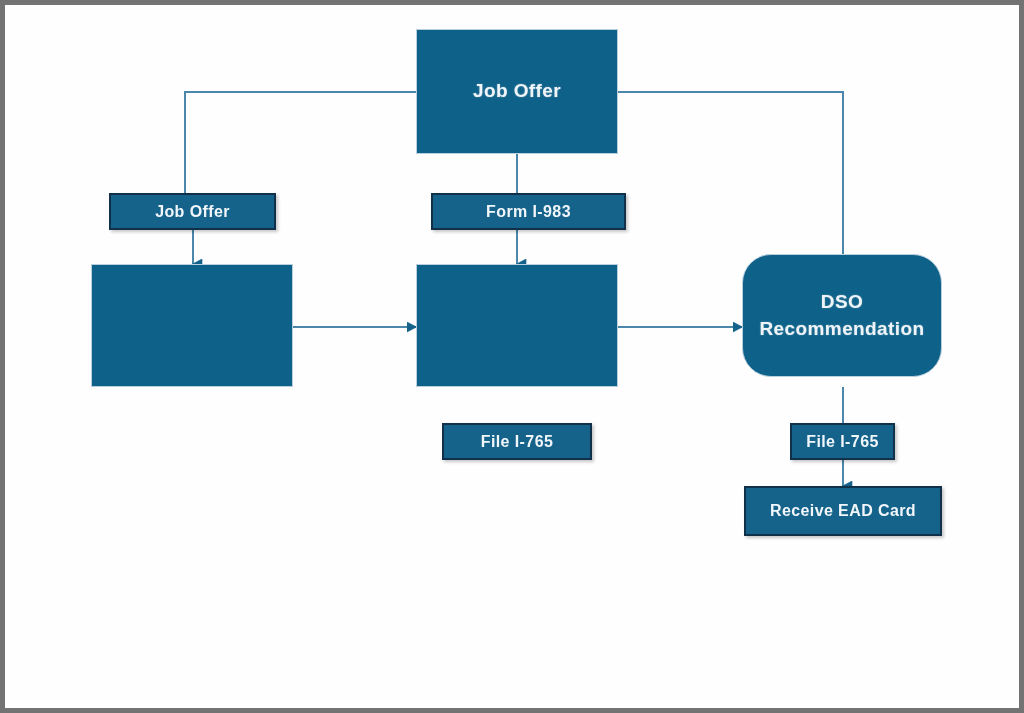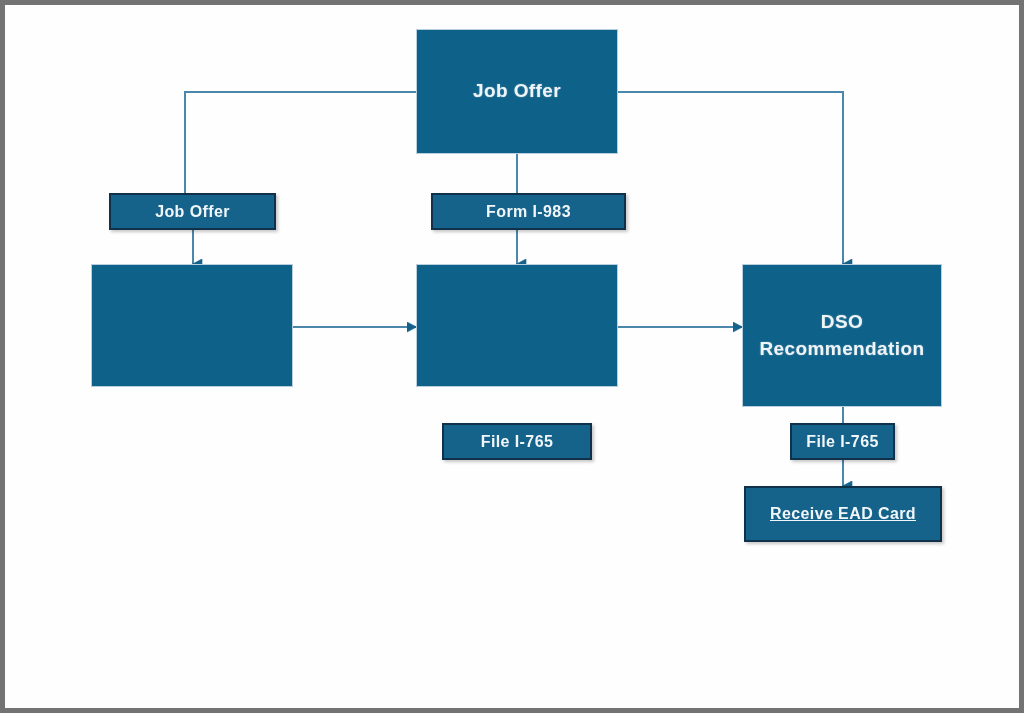--- a/index.html
+++ b/index.html
@@ -106,38 +106,38 @@
   </div>
 
   <div class="node" style="left:86px; top:259px; width:202px; height:123px;">
     <span class="node-label"></span>
   </div>
 
   <div class="node" style="left:411px; top:259px; width:202px; height:123px;">
     <span class="node-label"></span>
   </div>
 
-  <div class="node" style="left:737px; top:259px; width:200px; height:143px;">
+  <div class="node" style="left:737px; top:249px; width:200px; height:123px;border-radius:29px;">
     <span class="node-label">DSO
 Recommendation</span>
   </div>
 
   <div class="edge-label" style="left:104px; top:188px; width:167px; height:37px;">
     <span class="edge-label-text">Job Offer</span>
   </div>
 
   <div class="edge-label" style="left:426px; top:188px; width:195px; height:37px;">
     <span class="edge-label-text">Form I-983</span>
   </div>
 
   <div class="edge-label" style="left:437px; top:418px; width:150px; height:37px;">
     <span class="edge-label-text">File I-765</span>
   </div>
 
   <div class="edge-label" style="left:785px; top:418px; width:105px; height:37px;">
     <span class="edge-label-text">File I-765</span>
   </div>
 
-  <div class="edge-label" style="left:739px; top:481px; width:198px; height:56px;text-decoration:underline;">
+  <div class="edge-label" style="left:739px; top:481px; width:198px; height:50px;">
     <span class="edge-label-text">Receive EAD Card</span>
   </div>
 
 </div>
 
 </body></html>

